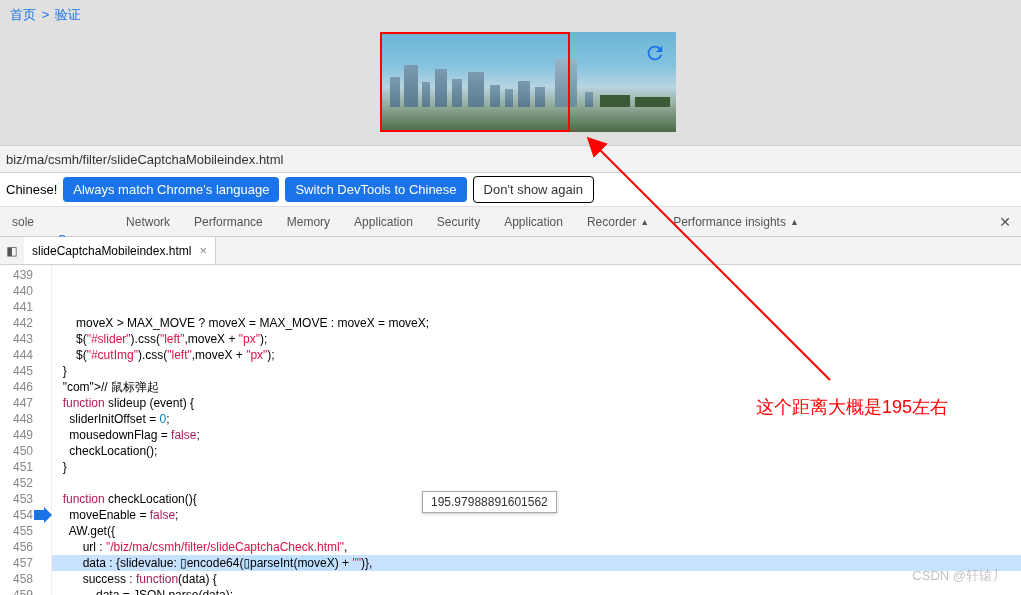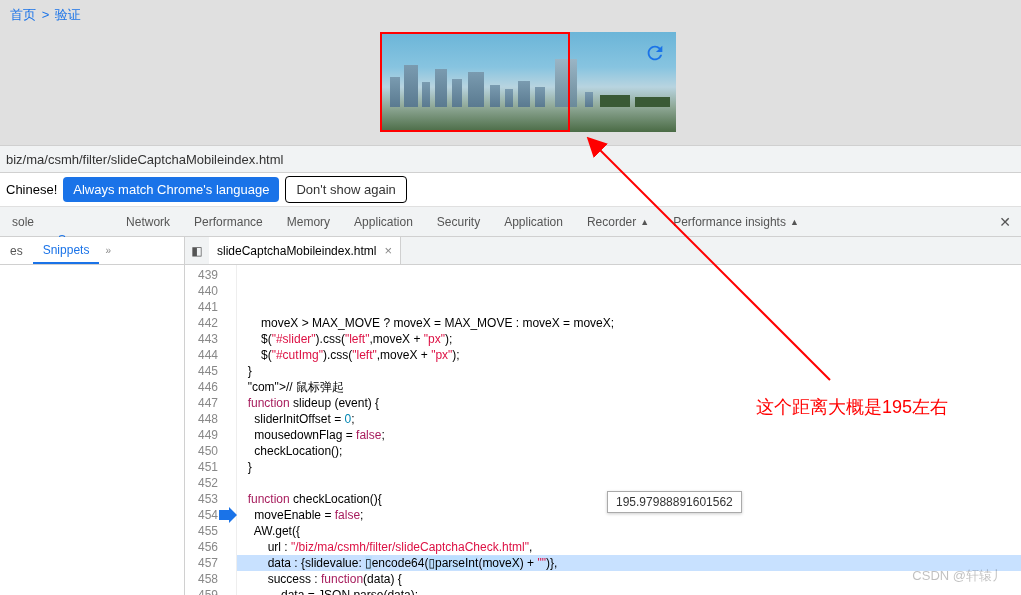--- a/index.html
+++ b/index.html
@@ -94,20 +94,21 @@
   <div class="red-box"></div>
 </div>
 
 <div class="url-bar">
   <span>biz/ma/csmh/filter/slideCaptchaMobileindex.html</span>
 </div>
 
 <div class="lang-bar">
   <span>Chinese!</span>
   <button class="btn-blue">Always match Chrome's language</button>
+  <button class="btn-blue">Switch DevTools to Chinese</button>
   <button class="btn-plain">Don't show again</button>
 </div>
 
 <div class="tabs-bar">
   <div class="tab">sole</div>
   <div class="tab active">Sources</div>
   <div class="tab">Network</div>
   <div class="tab">Performance</div>
   <div class="tab">Memory</div>
   <div class="tab">Application</div>
@@ -118,27 +119,20 @@
       <span style="font-size:9px">▲</span>
     </div>
   <div class="tab">
       <span>Performance insights</span>
       <span style="font-size:9px">▲</span>
     </div>
   <div class="close-x">✕</div>
 </div>
 
 <div class="workspace">
-  <div class="left-panel">
-    <div class="sub-tabs">
-      <div class="stab">es</div>
-      <div class="stab active">Snippets</div>
-      <div class="chev">»</div>
-    </div>
-  </div>
 
   <div class="code-area">
     <div class="file-tabs">
       <div class="arrow-box">◧</div>
       <div class="ftab">
         <span>slideCaptchaMobileindex.html</span>
         <span class="fx">×</span>
       </div>
     </div>
     <div class="editor">

